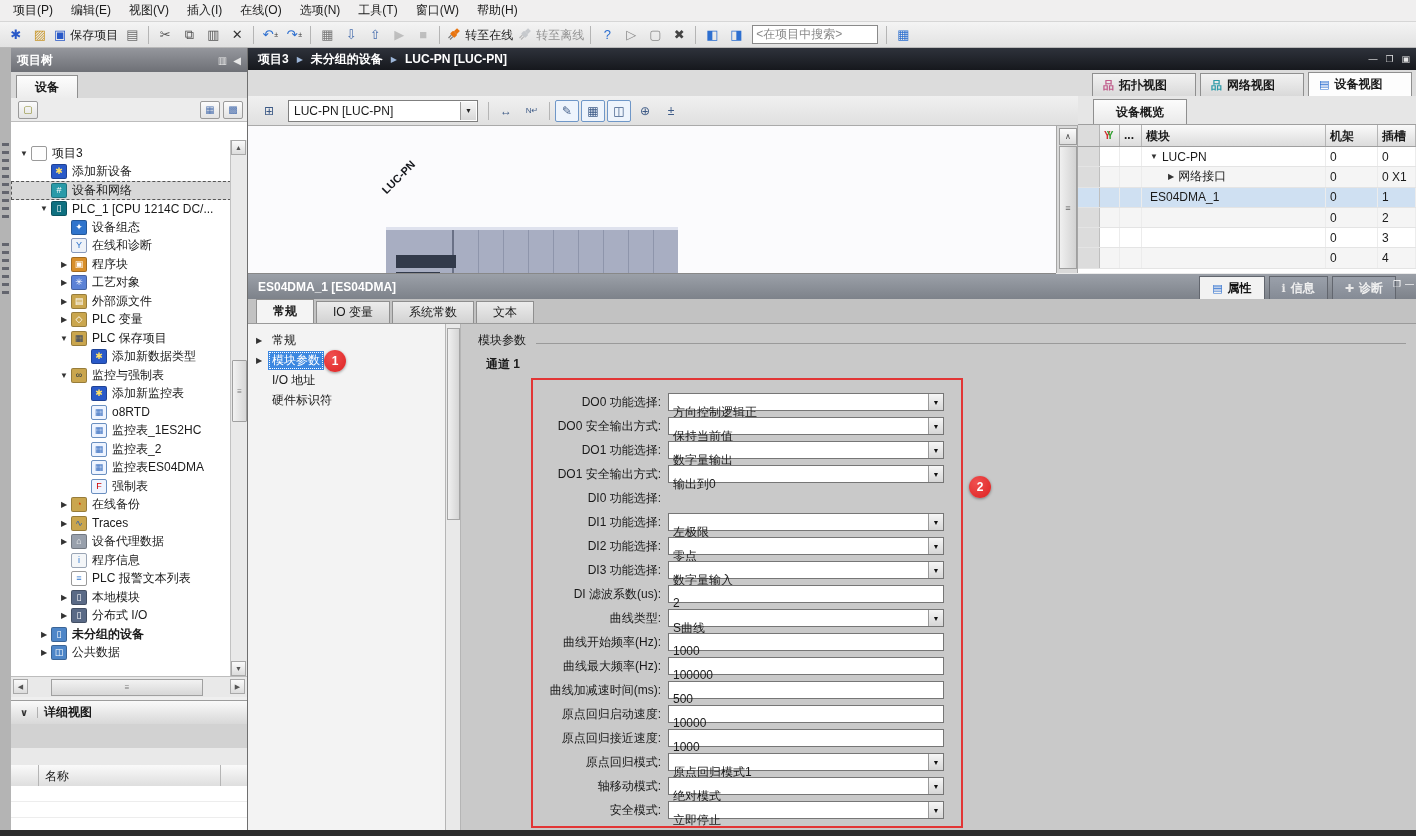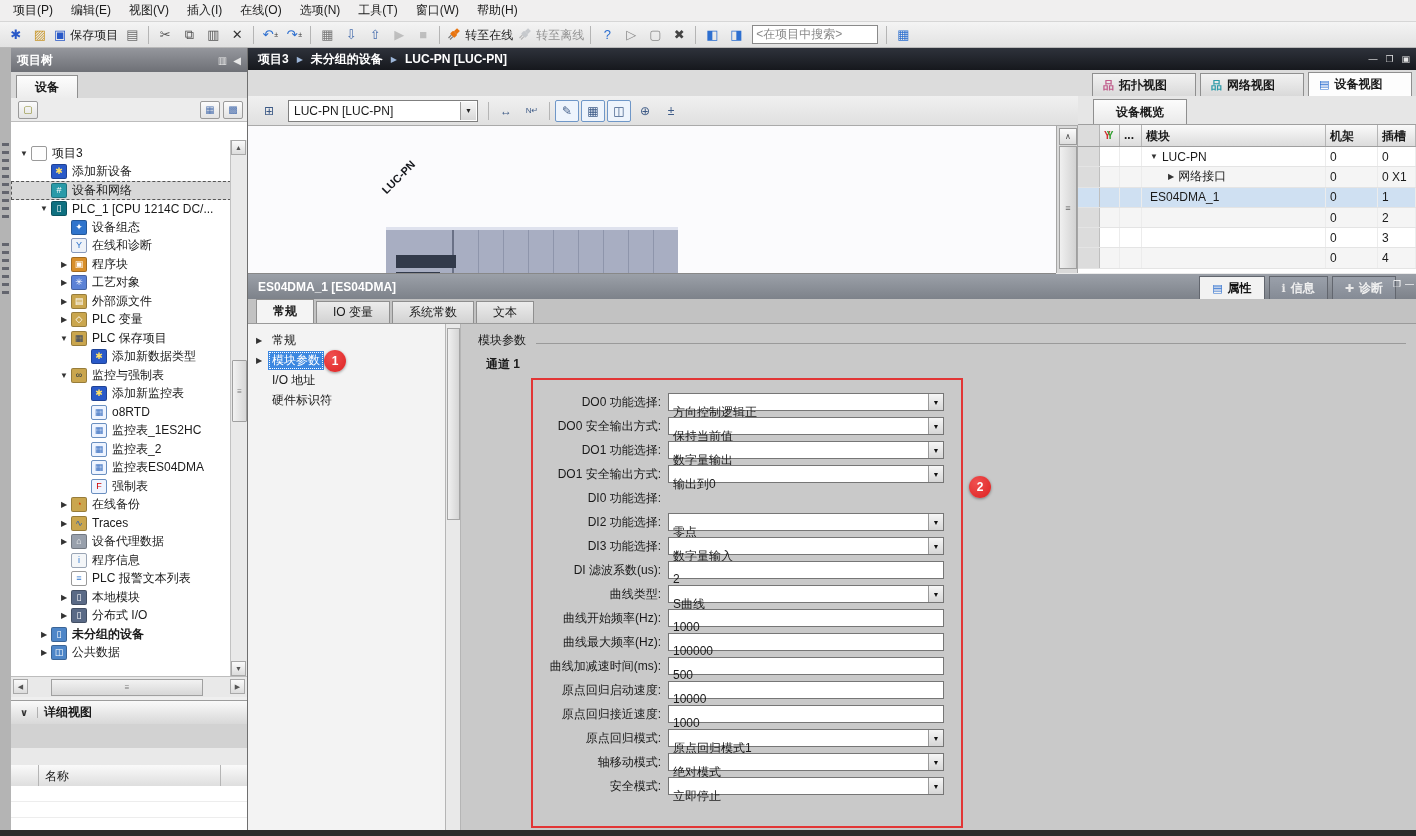--- a/index.html
+++ b/index.html
@@ -691,20 +691,27 @@
               <span class="flabel">DO1 安全输出方式:</span>
               <div class="fctl dd">
                 <span class="val">输出到0</span>
                 <span class="dbtn">▼</span>
               </div>
             </div>
             <div class="frow">
               <span class="flabel">DI0 功能选择:</span>
             </div>
             <div class="frow">
+              <span class="flabel">DI1 功能选择:</span>
+              <div class="fctl dd">
+                <span class="val">左极限</span>
+                <span class="dbtn">▼</span>
+              </div>
+            </div>
+            <div class="frow">
               <span class="flabel">DI2 功能选择:</span>
               <div class="fctl dd">
                 <span class="val">零点</span>
                 <span class="dbtn">▼</span>
               </div>
             </div>
             <div class="frow">
               <span class="flabel">DI3 功能选择:</span>
               <div class="fctl dd">
                 <span class="val">数字量输入</span>

